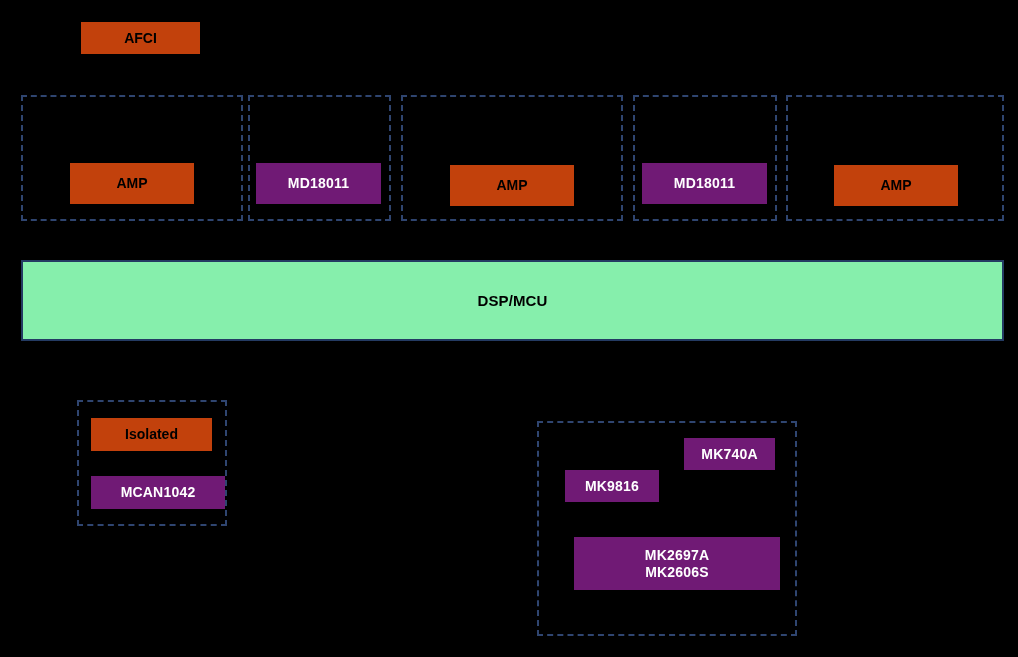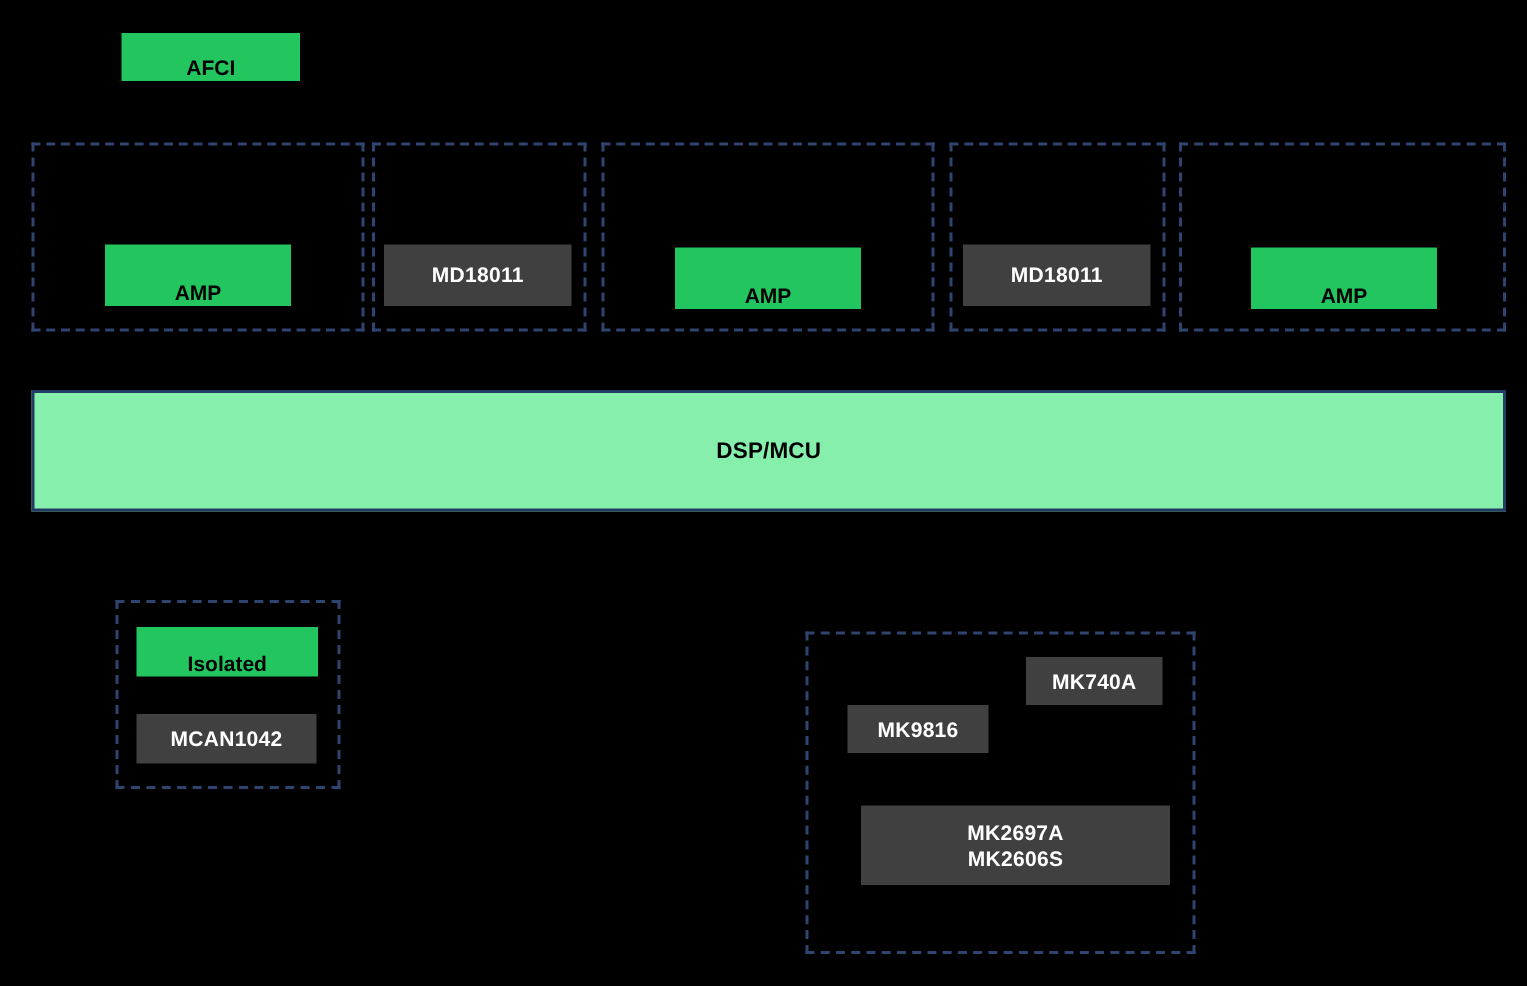--- a/index.html
+++ b/index.html
@@ -60,26 +60,25 @@
     justify-content: center;
     text-align: center;
     line-height: 1.18;
   }
   .chip .chip-label {
     font-size: 14px;
     font-weight: bold;
     white-space: pre-line;
   }
   .chip.gray {
-    background: #22c55e;
+    background: #c2410c;
     color: #000000;
-    align-items: flex-end;
   }
   .chip.blue {
-    background: #404040;
+    background: #701a75;
     color: #FFFFFF;
   }
   .chip.blue .chip-label {
     letter-spacing: 0.2px;
   }
 </style>
 </head>
 <body>
 
 <div id="diagram-canvas">
@@ -114,21 +113,21 @@
   </div>
 
   <div class="wide-bar" style="left:21px; top:260px; width:983px; height:81px;">
     <span class="label">DSP/MCU</span>
   </div>
 
   <div class="group-box" style="left:77px; top:400px; width:150px; height:126px;"></div>
   <div class="chip gray" style="left:91px; top:418px; width:121px; height:33px;">
     <span class="chip-label">Isolated</span>
   </div>
-  <div class="chip blue" style="left:91px; top:476px; width:120px; height:33px;">
+  <div class="chip blue" style="left:91px; top:476px; width:134px; height:33px;">
     <span class="chip-label">MCAN1042</span>
   </div>
 
   <div class="group-box" style="left:537px; top:421px; width:260px; height:215px;"></div>
   <div class="chip blue" style="left:565px; top:438px; width:94px; height:32px;margin-top:32px;">
     <span class="chip-label">MK9816</span>
   </div>
   <div class="chip blue" style="left:684px; top:438px; width:91px; height:32px;">
     <span class="chip-label">MK740A</span>
   </div>

